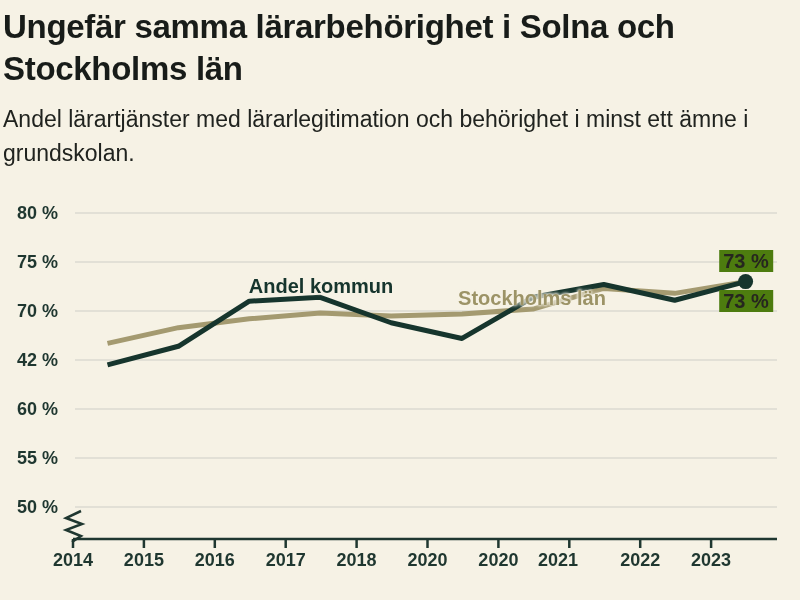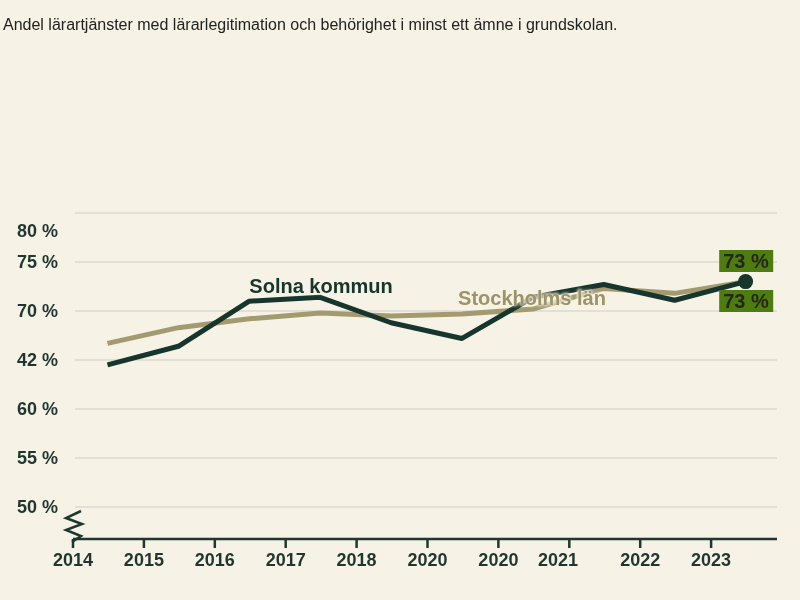--- a/index.html
+++ b/index.html
@@ -2,40 +2,41 @@
 <html><head>
 <meta charset="utf-8">
 <style>
   html,body{margin:0;padding:0;}
   body{width:800px;height:600px;overflow:hidden;background:#f6f2e5;
        font-family:"Liberation Sans","DejaVu Sans",sans-serif;}
   .page{position:relative;width:800px;height:600px;background:#f6f2e5;}
   .title{margin:0;padding:6px 10px 0 3px;max-width:788px;
          font-size:33px;line-height:1.28;font-weight:700;color:#181c19;letter-spacing:-0.3px;}
   .subtitle{margin:0;padding:13px 10px 0 3px;max-width:764px;
-            font-size:16px;line-height:1.45;font-weight:400;color:#20231f;}
+            font-size:23px;line-height:1.45;font-weight:400;color:#20231f;}
   svg.canvas{position:absolute;left:0;top:0;}
   .ylab{position:absolute;left:0;width:58px;text-align:right;line-height:1;
         font-size:18px;font-weight:600;color:#1f3730;transform:translateY(-50%);}
   .xlab{position:absolute;top:551px;line-height:1;transform:translateX(-50%);
         font-size:18px;font-weight:600;color:#1f3730;}
   .series-label{position:absolute;transform:translate(-50%,-50%);font-size:20px;font-weight:700;
         line-height:1;white-space:nowrap;
         text-shadow:0 0 3px #f6f2e5,0 0 3px #f6f2e5,0 0 4px #f6f2e5;}
   .series-label.solna{left:321px;top:286px;color:#16352d;}
   .series-label.sthlm{left:532px;top:298px;color:#9c9366;}
   .end-label{position:absolute;transform:translate(-50%,-50%);font-size:20px;font-weight:700;
         line-height:1;color:#26261f;background:#4d7c0f;padding:1px 4px;white-space:nowrap;}
   .end-label.top{left:746px;top:261px;}
   .end-label.bottom{left:746px;top:301px;}
 </style>
 </head>
 <body>
 
 <div class="page">
+  <h1 class="title">Ungefär samma lärarbehörighet i Solna och Stockholms län</h1>
   <p class="subtitle">Andel lärartjänster med lärarlegitimation och behörighet i minst ett ämne i grundskolan.</p>
 
   <div>
     <svg id="chart-svg" class="canvas" width="800" height="600" viewBox="0 0 800 600">
         <line x1="75" x2="777" y1="507" y2="507" stroke="#dbdad0" stroke-width="1.5"></line>
         <line x1="75" x2="777" y1="458" y2="458" stroke="#dbdad0" stroke-width="1.5"></line>
         <line x1="75" x2="777" y1="409" y2="409" stroke="#dbdad0" stroke-width="1.5"></line>
         <line x1="75" x2="777" y1="360" y2="360" stroke="#dbdad0" stroke-width="1.5"></line>
         <line x1="75" x2="777" y1="311" y2="311" stroke="#dbdad0" stroke-width="1.5"></line>
         <line x1="75" x2="777" y1="262" y2="262" stroke="#dbdad0" stroke-width="1.5"></line>
@@ -50,38 +51,38 @@
         <line x1="285.70000000000005" x2="285.70000000000005" y1="539" y2="548" stroke="#1f3730" stroke-width="2.5"></line>
         <line x1="356.6" x2="356.6" y1="539" y2="548" stroke="#1f3730" stroke-width="2.5"></line>
         <line x1="427.5" x2="427.5" y1="539" y2="548" stroke="#1f3730" stroke-width="2.5"></line>
         <line x1="498.40000000000003" x2="498.40000000000003" y1="539" y2="548" stroke="#1f3730" stroke-width="2.5"></line>
         <line x1="569.3000000000001" x2="569.3000000000001" y1="539" y2="548" stroke="#1f3730" stroke-width="2.5"></line>
         <line x1="640.2" x2="640.2" y1="539" y2="548" stroke="#1f3730" stroke-width="2.5"></line>
         <line x1="711.1" x2="711.1" y1="539" y2="548" stroke="#1f3730" stroke-width="2.5"></line>
         <polyline points="81,511 66,518 82,524 66,530 81,536 72,542" fill="none" stroke="#1f3730" stroke-width="2.5" stroke-linejoin="miter"></polyline>
       </svg>
     <div id="tick-labels">
-        <div class="ylab" style="top: 213px; margin-top: 18px;">80 %</div>
+        <div class="ylab" style="top: 213px;">80 %</div>
         <div class="ylab" style="top: 262px;">75 %</div>
         <div class="ylab" style="top: 311px;">70 %</div>
         <div class="ylab" style="top: 360px;">42 %</div>
         <div class="ylab" style="top: 409px;">60 %</div>
         <div class="ylab" style="top: 458px;">55 %</div>
         <div class="ylab" style="top: 507px; text-align: right;">50 %</div>
         <div class="xlab" style="left: 73px;">2014</div>
         <div class="xlab" style="left: 143.9px;">2015</div>
         <div class="xlab" style="left: 214.8px;">2016</div>
         <div class="xlab" style="left: 285.7px;">2017</div>
         <div class="xlab" style="left: 356.6px;">2018</div>
         <div class="xlab" style="left: 427.5px;">2020</div>
         <div class="xlab" style="left: 498.4px;">2020</div>
         <div class="xlab" style="left: 558px;">2021</div>
         <div class="xlab" style="left: 640.2px;">2022</div>
         <div class="xlab" style="left: 711.1px;">2023</div>
       </div>
 
-    <div class="series-label solna">Solna kommun</div>
+    <div class="series-label solna">Andel kommun</div>
     <div class="series-label sthlm">Stockholms län</div>
 
     <div class="end-label top">73 %</div>
     <div class="end-label bottom">73 %</div>
   </div>
 </div>
 
 </body></html>

